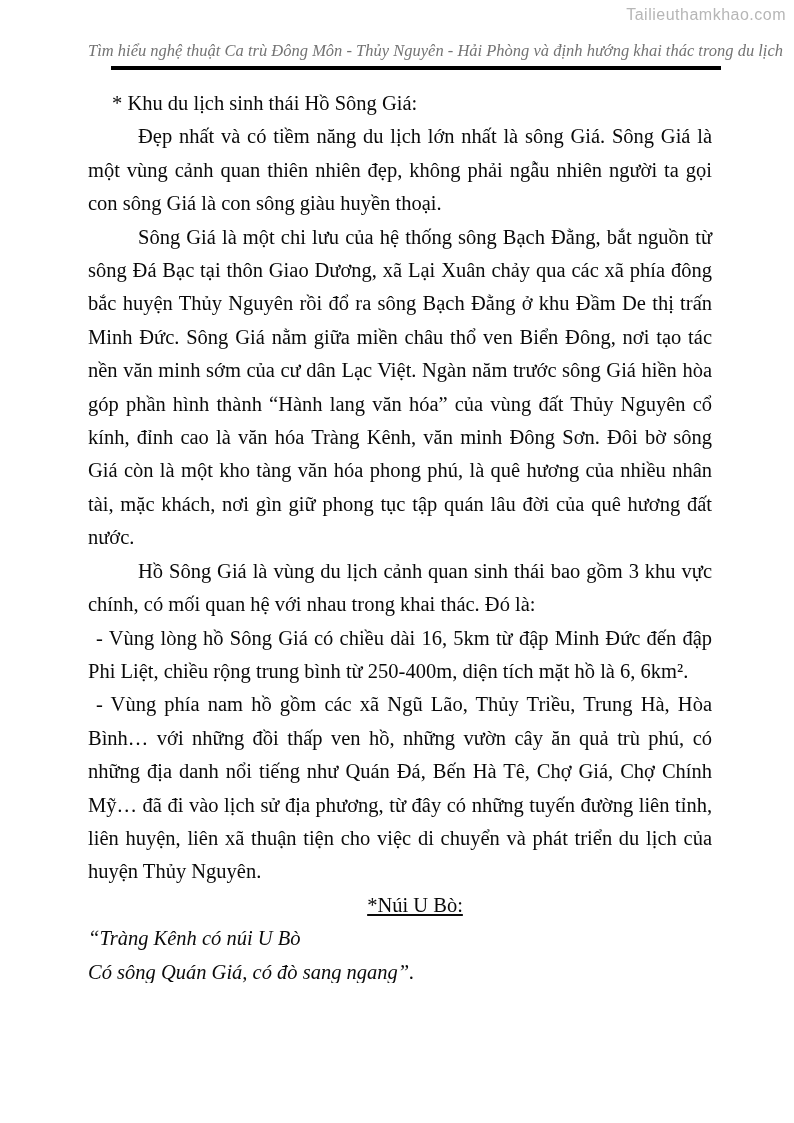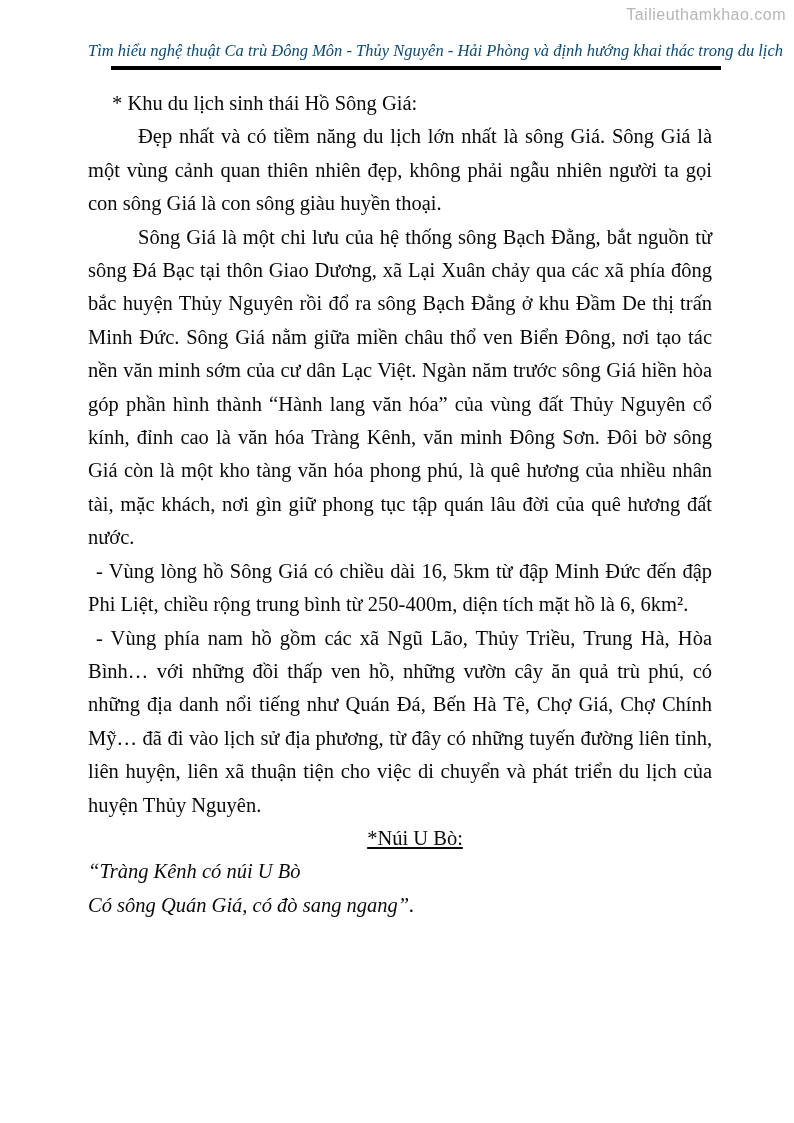--- a/index.html
+++ b/index.html
@@ -28,21 +28,21 @@
   }
   .header-title {
     position: absolute;
     top: 41px;
     left: 88px;
     width: 634px;
     text-align: center;
     font-style: italic;
     font-size: 16.5px;
     white-space: nowrap;
-    color: #0c4a6e;
+    color: #737373;
   }
   .header-rule {
     position: absolute;
     top: 66px;
     left: 111px;
     width: 610px;
     height: 4px;
     background: #000;
   }
   .content {
@@ -92,20 +92,21 @@
 
   <div class="watermark">Tailieuthamkhao.com</div>
 
   <div class="header-title">Tìm hiểu nghệ thuật Ca trù Đông Môn - Thủy Nguyên - Hải Phòng và định hướng khai thác trong du lịch</div>
   <div class="header-rule"></div>
 
   <div class="content">
     <p class="p-star">* Khu du lịch sinh thái Hồ Sông Giá:</p>
     <p class="p-indent">Đẹp nhất và có tiềm năng du lịch lớn nhất là sông Giá. Sông Giá là một vùng cảnh quan thiên nhiên đẹp, không phải ngẫu nhiên người ta gọi con sông Giá là con sông giàu huyền thoại.</p>
     <p class="p-indent">Sông Giá là một chi lưu của hệ thống sông Bạch Đằng, bắt nguồn từ sông Đá Bạc tại thôn Giao Dương, xã Lại Xuân chảy qua các xã phía đông bắc huyện Thủy Nguyên rồi đổ ra sông Bạch Đằng ở khu Đầm De thị trấn Minh Đức. Sông Giá nằm giữa miền châu thổ ven Biển Đông, nơi tạo tác nền văn minh sớm của cư dân Lạc Việt. Ngàn năm trước sông Giá hiền hòa góp phần hình thành “Hành lang văn hóa” của vùng đất Thủy Nguyên cổ kính, đỉnh cao là văn hóa Tràng Kênh, văn minh Đông Sơn. Đôi bờ sông Giá còn là một kho tàng văn hóa phong phú, là quê hương của nhiều nhân tài, mặc khách, nơi gìn giữ phong tục tập quán lâu đời của quê hương đất nước.</p>
+    <p class="p-indent">Hồ Sông Giá là vùng du lịch cảnh quan sinh thái bao gồm 3 khu vực chính, có mối quan hệ với nhau trong khai thác. Đó là:</p>
     <p class="p-bullet">- Vùng lòng hồ Sông Giá có chiều dài 16, 5km từ đập Minh Đức đến đập Phi Liệt, chiều rộng trung bình từ 250-400m, diện tích mặt hồ là 6, 6km².</p>
     <p class="p-bullet">- Vùng phía nam hồ gồm các xã Ngũ Lão, Thủy Triều, Trung Hà, Hòa Bình… với những đồi thấp ven hồ, những vườn cây ăn quả trù phú, có những địa danh nổi tiếng như Quán Đá, Bến Hà Tê, Chợ Giá, Chợ Chính Mỹ… đã đi vào lịch sử địa phương, từ đây có những tuyến đường liên tỉnh, liên huyện, liên xã thuận tiện cho việc di chuyển và phát triển du lịch của huyện Thủy Nguyên.</p>
     <p class="p-star2">*Núi U Bò:</p>
     <p class="p-poem">“Tràng Kênh có núi U Bò</p>
     <p class="p-poem">Có sông Quán Giá, có đò sang ngang”.</p>
   </div>
 
   <div class="footer-rule"></div>
   <div class="footer-author">Sinh viên: Phạm Thị Hồi - VH1101</div>
   <div class="footer-page-number">43</div>

